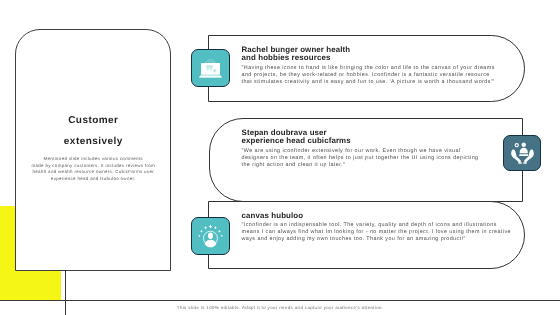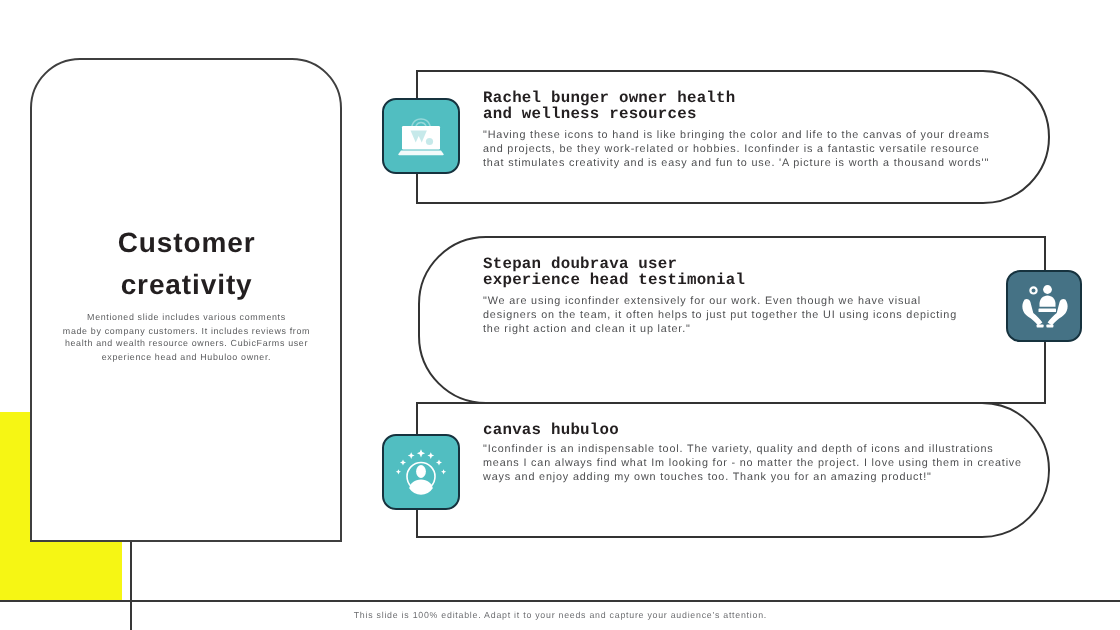--- a/index.html
+++ b/index.html
@@ -11,31 +11,31 @@
 
   
   .yellow-block{position:absolute;left:0;top:206px;width:61px;height:94.5px;background:#F6F614;}
   .hline{position:absolute;left:0;top:300px;width:560px;height:1px;background:#383838;}
   .vline{position:absolute;left:65px;top:270px;width:1px;height:45px;background:#383838;}
 
   
   .title-card{position:absolute;left:15.2px;top:29.4px;width:155.8px;height:242px;
               border:1px solid #3f3f3f;border-radius:25px 25px 0 0;box-sizing:border-box;background:#fff;}
   .title-inner{position:absolute;left:0;right:0;top:80.5px;text-align:center;}
-  .title-h1{font-family:"Liberation Sans",sans-serif;font-weight:bold;font-size:14px;line-height:20.8px;color:#231f20;letter-spacing:0.45px;text-indent:0.45px;}
+  .title-h1{font-family:"Liberation Sans",sans-serif;font-weight:bold;font-size:10px;line-height:20.8px;color:#231f20;letter-spacing:0.45px;text-indent:0.45px;}
   .title-p{margin:4px auto 0;width:136px;font-size:4.45px;line-height:6.45px;letter-spacing:0.33px;text-indent:0.33px;color:#5b5c5e;text-align:center;}
 
   
   .row{position:absolute;box-sizing:border-box;border:1.1px solid #333333;background:#fff;}
   .row1{left:208px;top:35px;width:317px;height:67px;border-radius:0 34px 34px 0;}
   .row2{left:209px;top:118px;width:314px;height:84px;border-radius:34px 0 0 34px;}
   .row3{left:208px;top:201px;width:317px;height:68px;border-radius:0 34px 34px 0;}
 
   .txt{position:absolute;}
-  .name{font-family:Liberation Mono, monospace;font-weight:bold;font-size:7.9px;line-height:8.9px;color:#231f20;letter-spacing:0.12px;}
+  .name{font-family:Liberation Sans, sans-serif;font-weight:bold;font-size:7.9px;line-height:8.9px;color:#231f20;letter-spacing:0.12px;}
   .quote{margin-top:1.6px;font-size:5.4px;line-height:7.1px;letter-spacing:0.42px;color:#4e4f51;}
 
   
   .tile{position:absolute;box-sizing:border-box;border:1.5px solid #16323e;border-radius:7px;
         display:flex;align-items:center;justify-content:center;}
   .tile svg{display:block;}
 
   
   .footer{position:absolute;left:0;top:305.2px;width:560px;text-align:center;font-size:4.4px;letter-spacing:0.38px;text-indent:0.38px;color:#6d6e71;}
 </style>
@@ -45,46 +45,46 @@
 <div class="slide">
 
   <div class="yellow-block"></div>
   <div class="hline"></div>
   <div class="vline"></div>
 
   <div class="title-card">
     <div class="title-inner">
       <div class="title-h1">
         <div>Customer</div>
-        <div>creativity</div>
+        <div>extensively</div>
       </div>
       <div class="title-p">
         <div>Mentioned slide includes various comments</div>
         <div>made by company customers. It includes reviews from</div>
         <div>health and wealth resource owners. CubicFarms user</div>
         <div>experience head and Hubuloo owner.</div>
       </div>
     </div>
   </div>
 
   <div class="row row1">
     <div class="txt" style="left:32.5px;top:9.5px;width:256px;">
       <div class="name">
         <div>Rachel bunger owner health</div>
-        <div>and wellness resources</div>
+        <div>and hobbies resources</div>
       </div>
       <div class="quote">"Having these icons to hand is like bringing the color and life to the canvas of your dreams and projects, be they work-related or hobbies. Iconfinder is a fantastic versatile resource that stimulates creativity and is easy and fun to use. 'A picture is worth a thousand words'"</div>
     </div>
   </div>
 
   <div class="row row2">
     <div class="txt" style="left:31.5px;top:9.5px;width:240px;">
       <div class="name">
         <div>Stepan doubrava user</div>
-        <div>experience head testimonial</div>
+        <div>experience head cubicfarms</div>
       </div>
       <div class="quote">"We are using iconfinder extensively for our work. Even though we have visual designers on the team, it often helps to just put together the UI using icons depicting the right action and clean it up later."</div>
     </div>
   </div>
 
   <div class="row row3">
     <div class="txt" style="left:32.5px;top:9.5px;width:272px;">
       <div class="name">
         <div>canvas hubuloo</div>
       </div>

